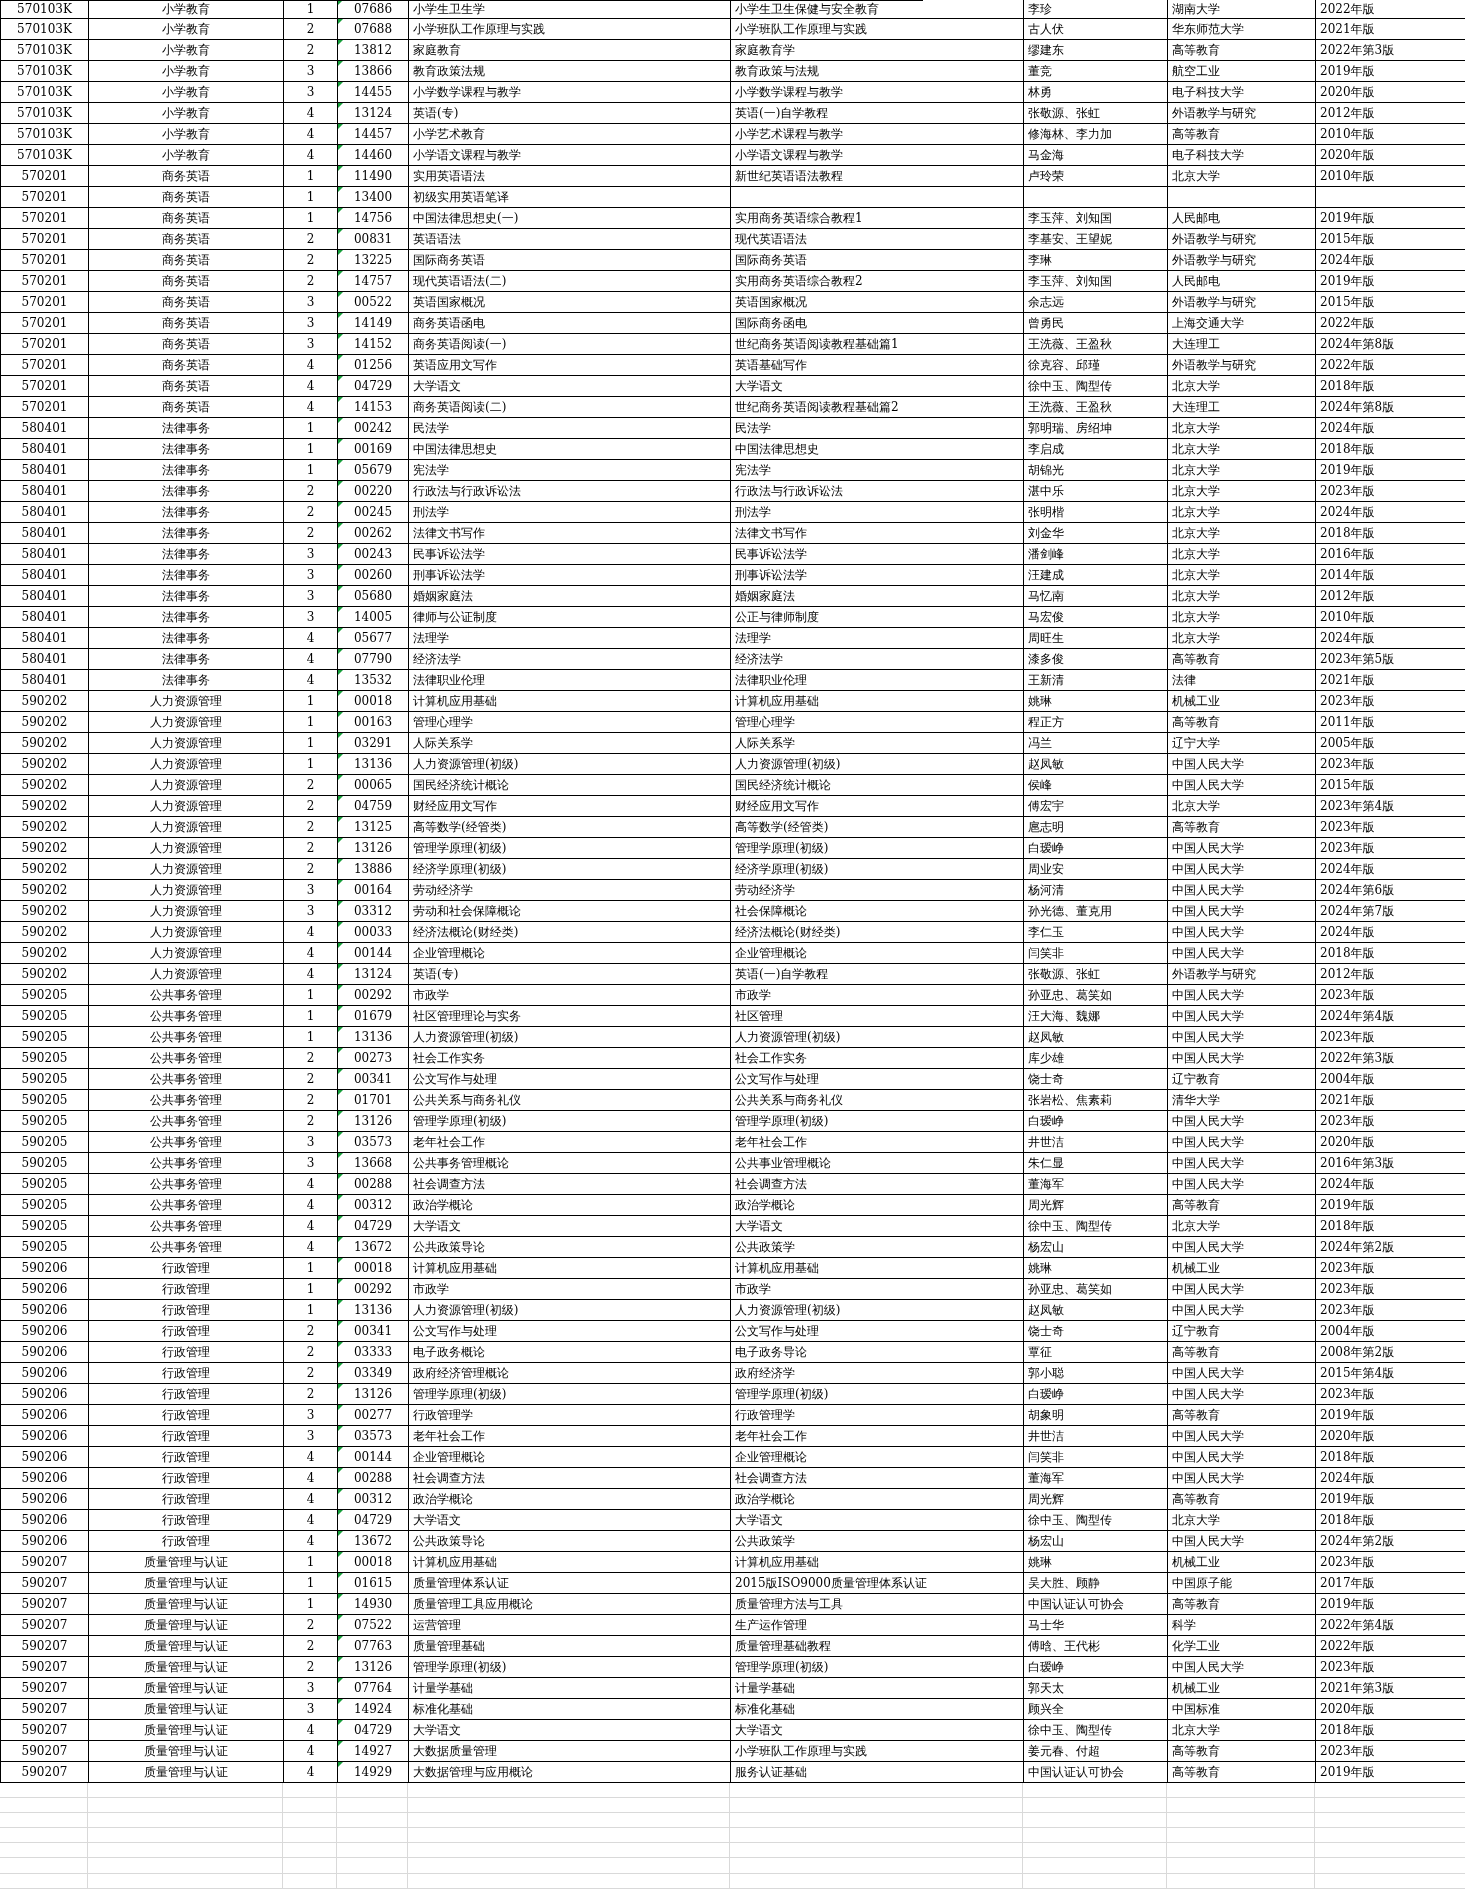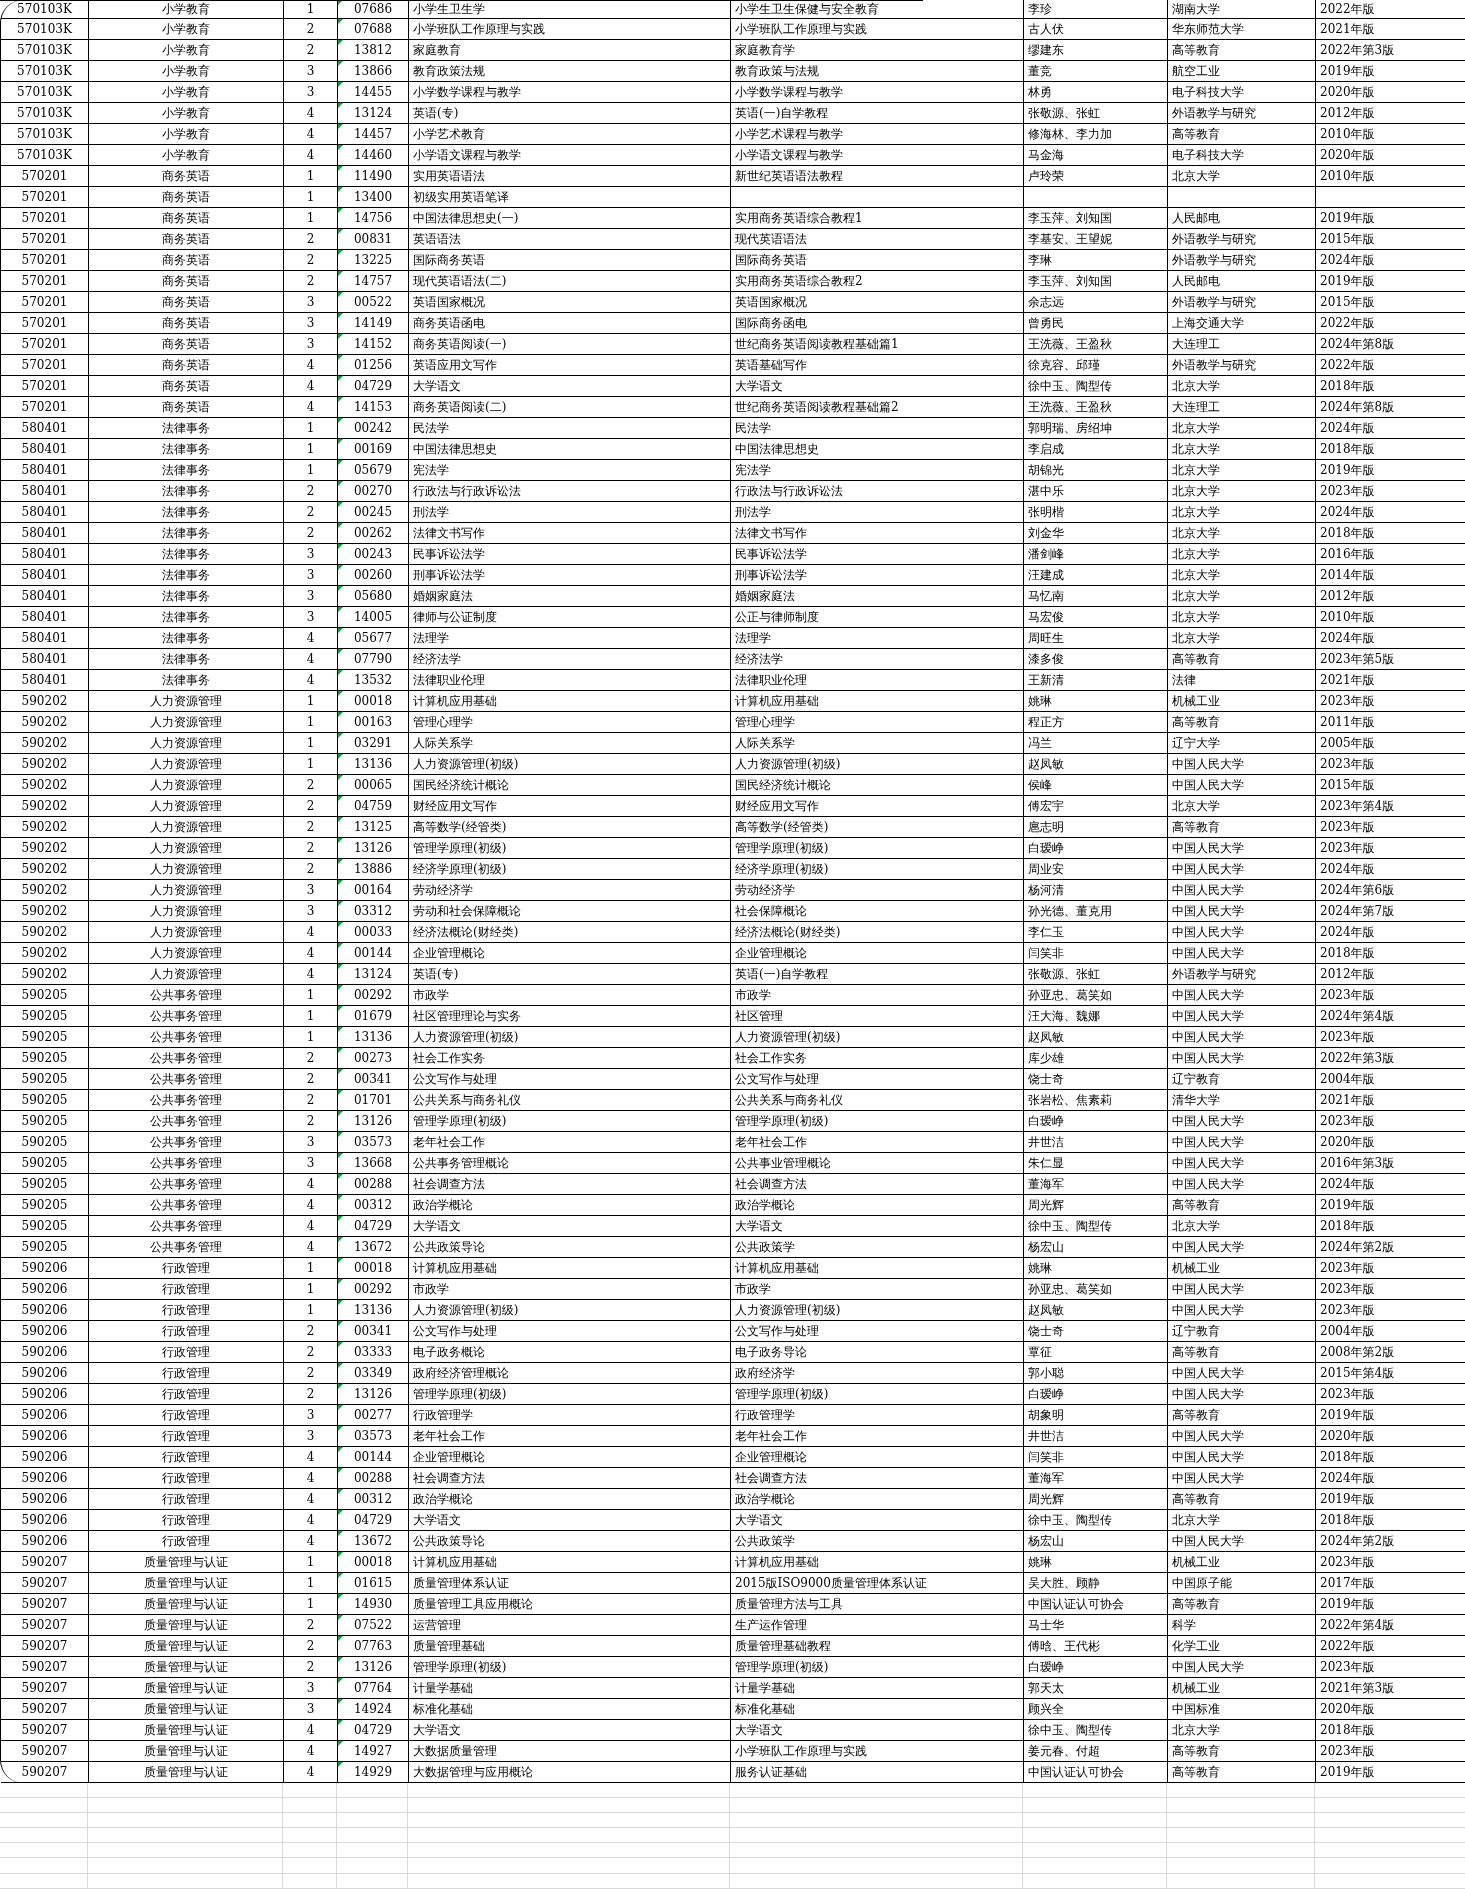--- a/index.html
+++ b/index.html
@@ -1,18 +1,18 @@
 <!DOCTYPE html>
 <html><head>
 <meta charset="utf-8">
 <style>
   html,body{margin:0;padding:0;background:#ffffff;}
   body{font-family:"DejaVu Serif","Liberation Serif",serif;font-size:12px;color:#000;}
   .sheet{position:relative;width:1465px;height:1889px;overflow:hidden;background:#fff;}
-  .grid{position:relative;border-left:1px solid #000;border-radius:23px;}
+  .grid{position:relative;border-left:1px solid #000;}
   .top-border{position:absolute;top:0;left:0;width:923px;height:1px;background:#000;z-index:4;}
   .row{display:grid;grid-template-columns:88px 195px 54px 71px 322px 293px 144px 148px 1fr;height:21px;}
   .row.first{height:19px;}
   .cell{position:relative;border-right:1px solid #000;border-bottom:1px solid #000;
         display:flex;align-items:center;overflow:hidden;white-space:nowrap;line-height:1;}
   .cell:last-child{border-right:none;}
   .c-center{justify-content:center;}
   .c-left{justify-content:flex-start;padding-left:4px;}
   .note::before{content:"";position:absolute;top:0;left:0;width:0;height:0;
         border-top:5px solid #169e3a;border-right:5px solid transparent;}
@@ -276,21 +276,21 @@
         <div class="cell c-left">宪法学</div>
         <div class="cell c-left">宪法学</div>
         <div class="cell c-left">胡锦光</div>
         <div class="cell c-left">北京大学</div>
         <div class="cell c-left">2019年版</div>
       </div>
       <div class="row">
         <div class="cell c-center">580401</div>
         <div class="cell c-center">法律事务</div>
         <div class="cell c-center">2</div>
-        <div class="cell c-center note">00270</div>
+        <div class="cell c-center note">00220</div>
         <div class="cell c-left">行政法与行政诉讼法</div>
         <div class="cell c-left">行政法与行政诉讼法</div>
         <div class="cell c-left">湛中乐</div>
         <div class="cell c-left">北京大学</div>
         <div class="cell c-left">2023年版</div>
       </div>
       <div class="row">
         <div class="cell c-center">580401</div>
         <div class="cell c-center">法律事务</div>
         <div class="cell c-center">2</div>

